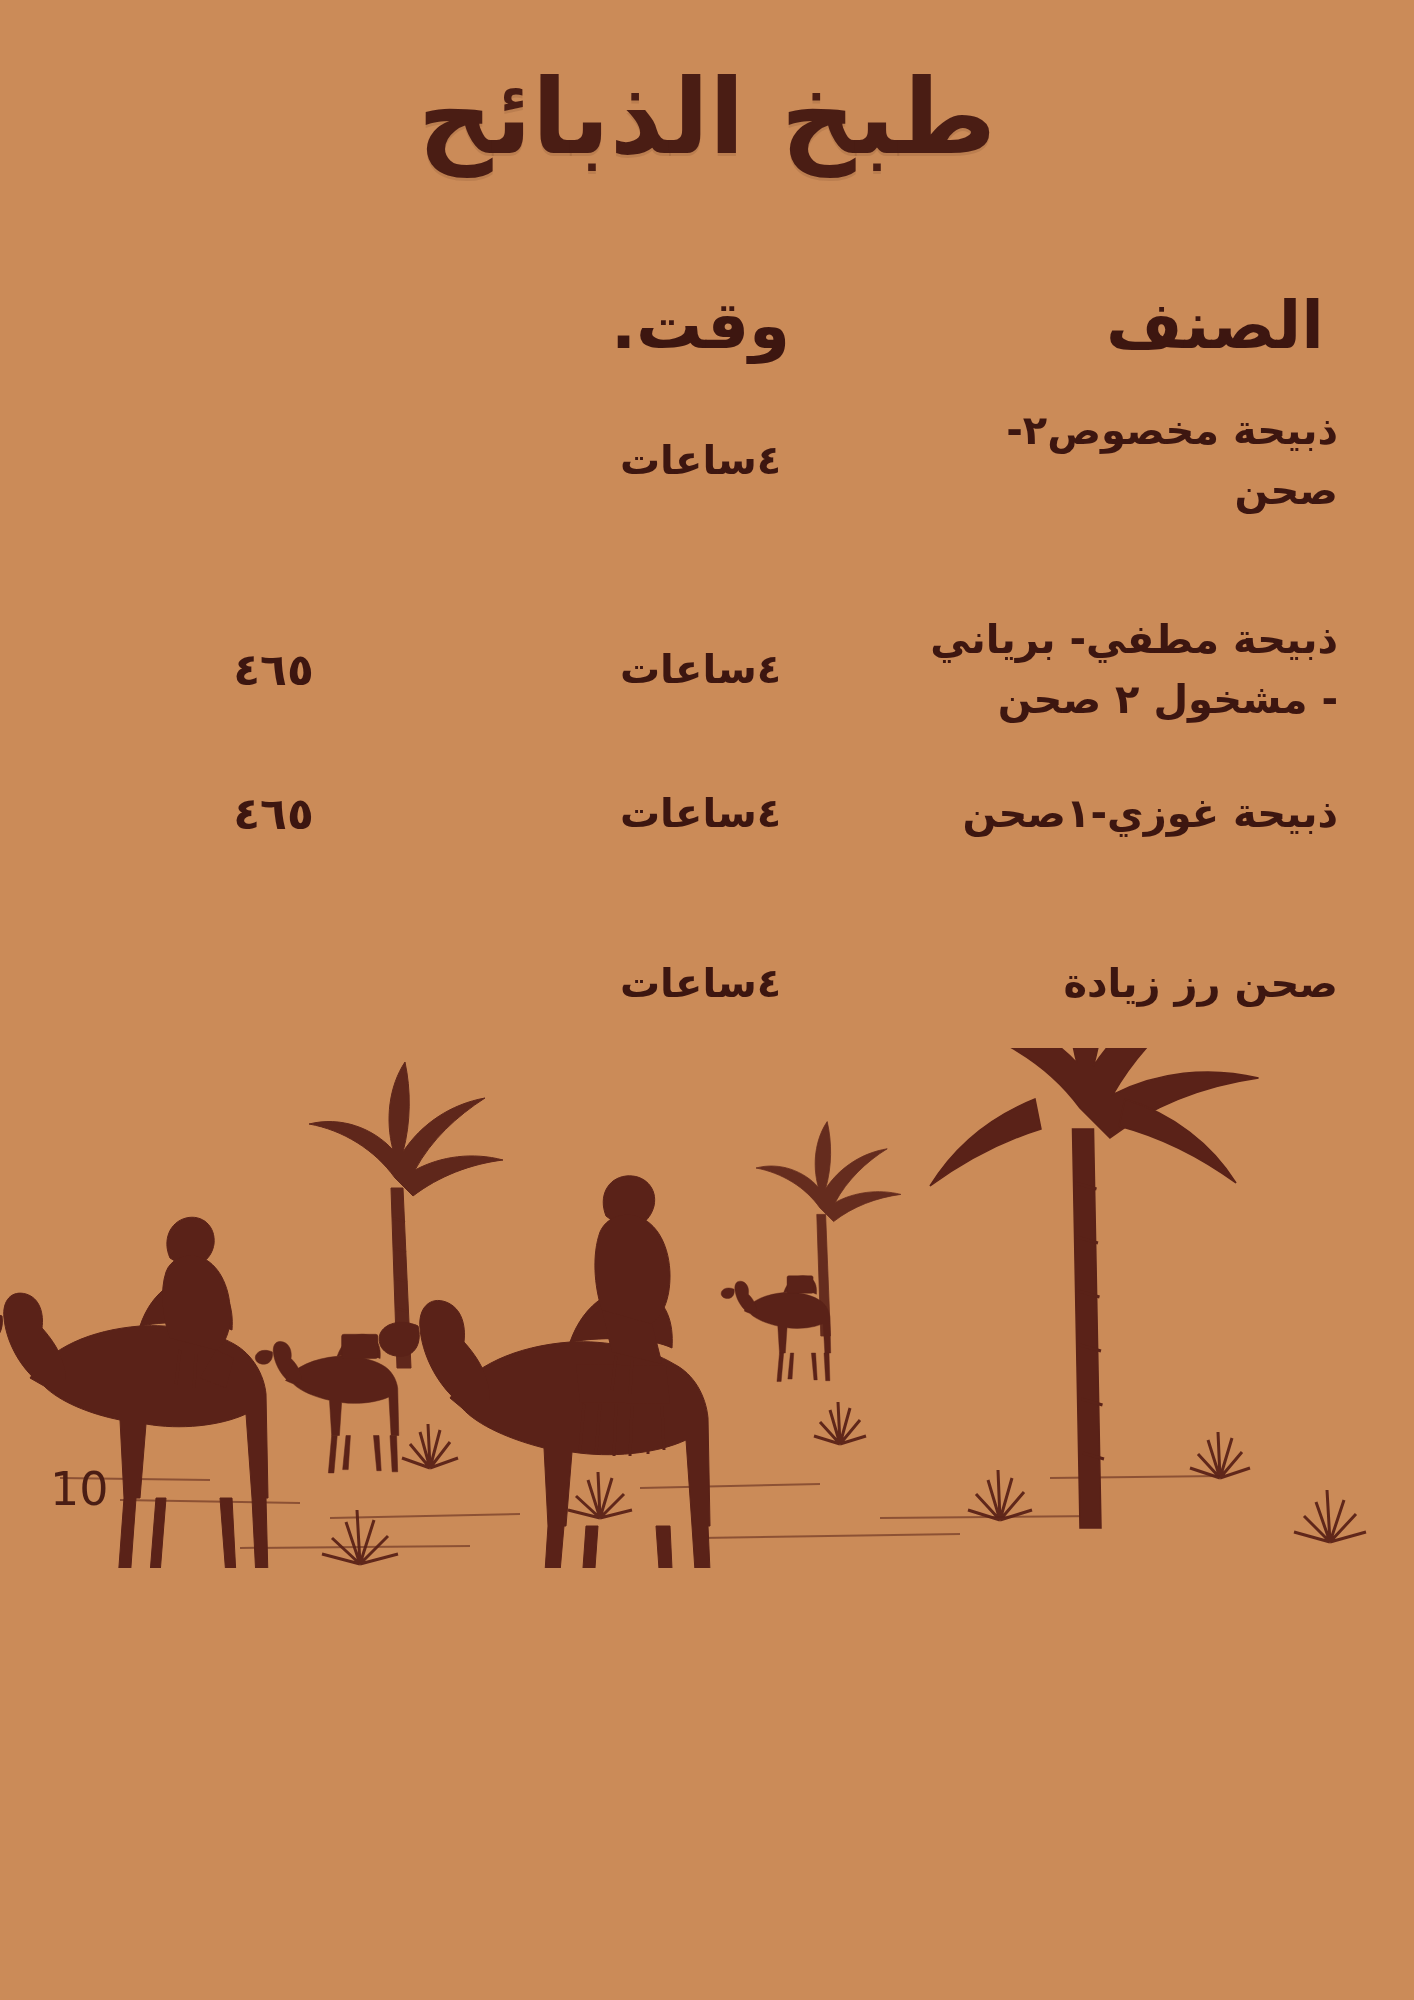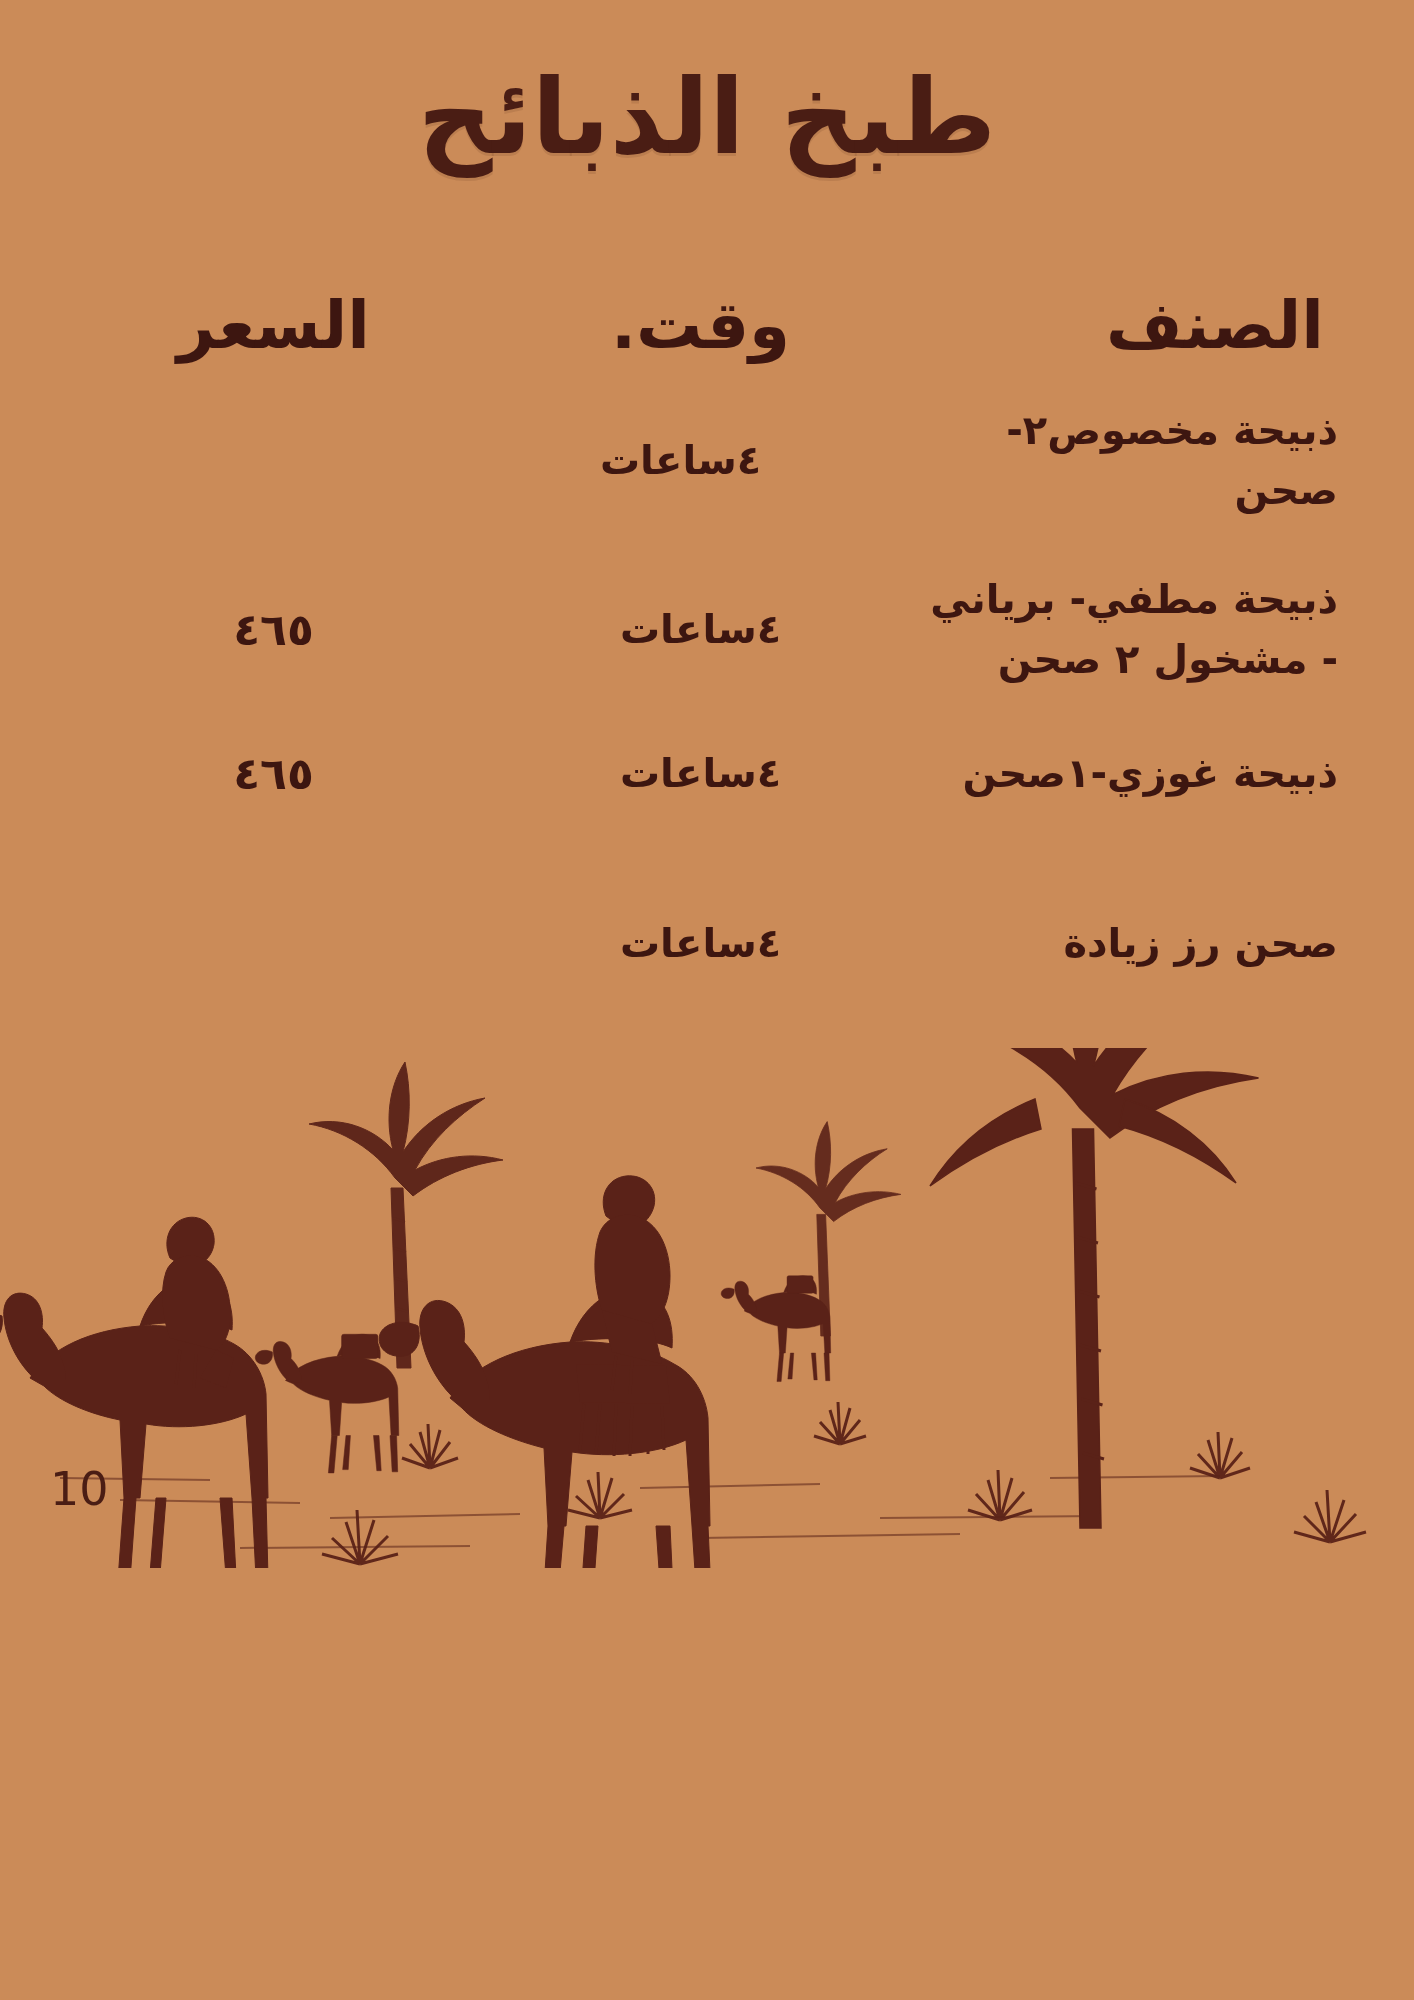--- a/index.html
+++ b/index.html
@@ -95,21 +95,21 @@
     font-weight: 700;
     color: #3d1610;
   }
   .item-row .col-price {
     font-size: 44px;
     font-weight: 700;
     color: #3d1610;
   }
 
   
-  .item-row.r1 { margin-bottom: 49px; gap: 20px; }
+  .item-row.r1 { margin-bottom: 89px; }
   .item-row.r2 { margin-bottom: 36px; }
   .item-row.r3 { margin-bottom: 74px; }
 
   
   .scene {
     position: absolute;
     left: 0;
     bottom: 0;
     width: 1414px;
     height: 520px;
@@ -134,21 +134,20 @@
 
 <div class="page">
 
   <div class="title">طبخ الذبائح</div>
 
   <div class="menu">
 
     <div class="row header-row">
       <div class="col-name">الصنف</div>
       <div class="col-time">وقت.</div>
-      <div class="col-price">السعر</div>
     </div>
 
     <div class="row item-row r1">
       <div class="col-name">ذبيحة مخصوص٢-صحن</div>
       <div class="col-time">٤ساعات</div>
     </div>
 
     <div class="row item-row r2">
       <div class="col-name">ذبيحة مطفي- برياني - مشخول ٢ صحن</div>
       <div class="col-time">٤ساعات</div>

